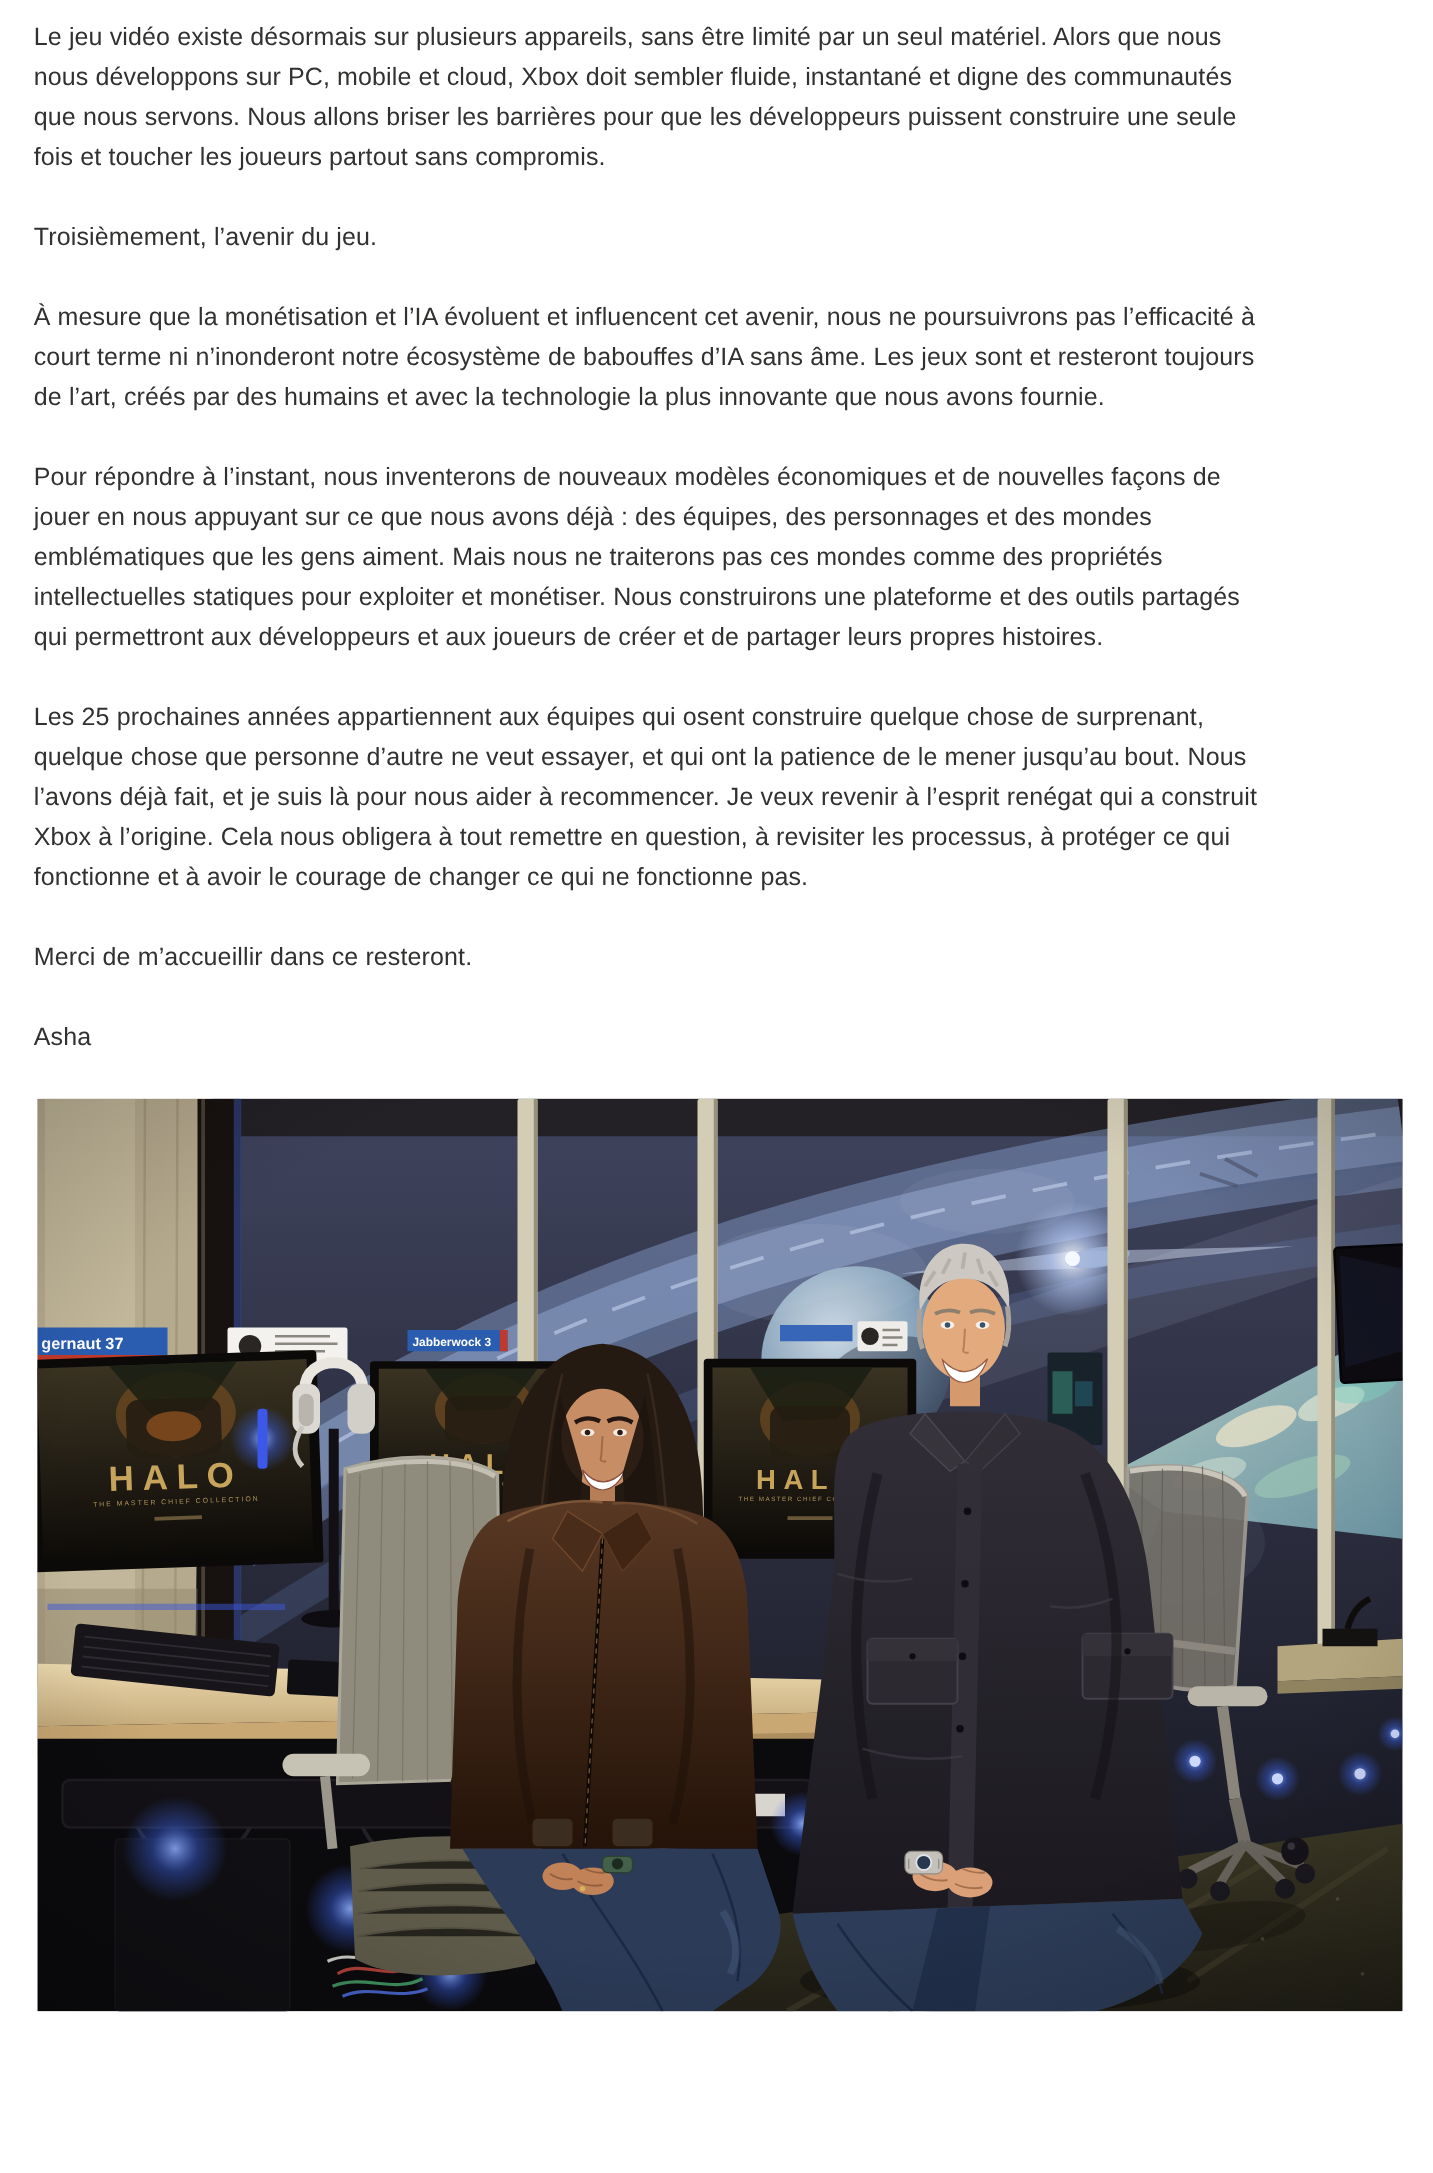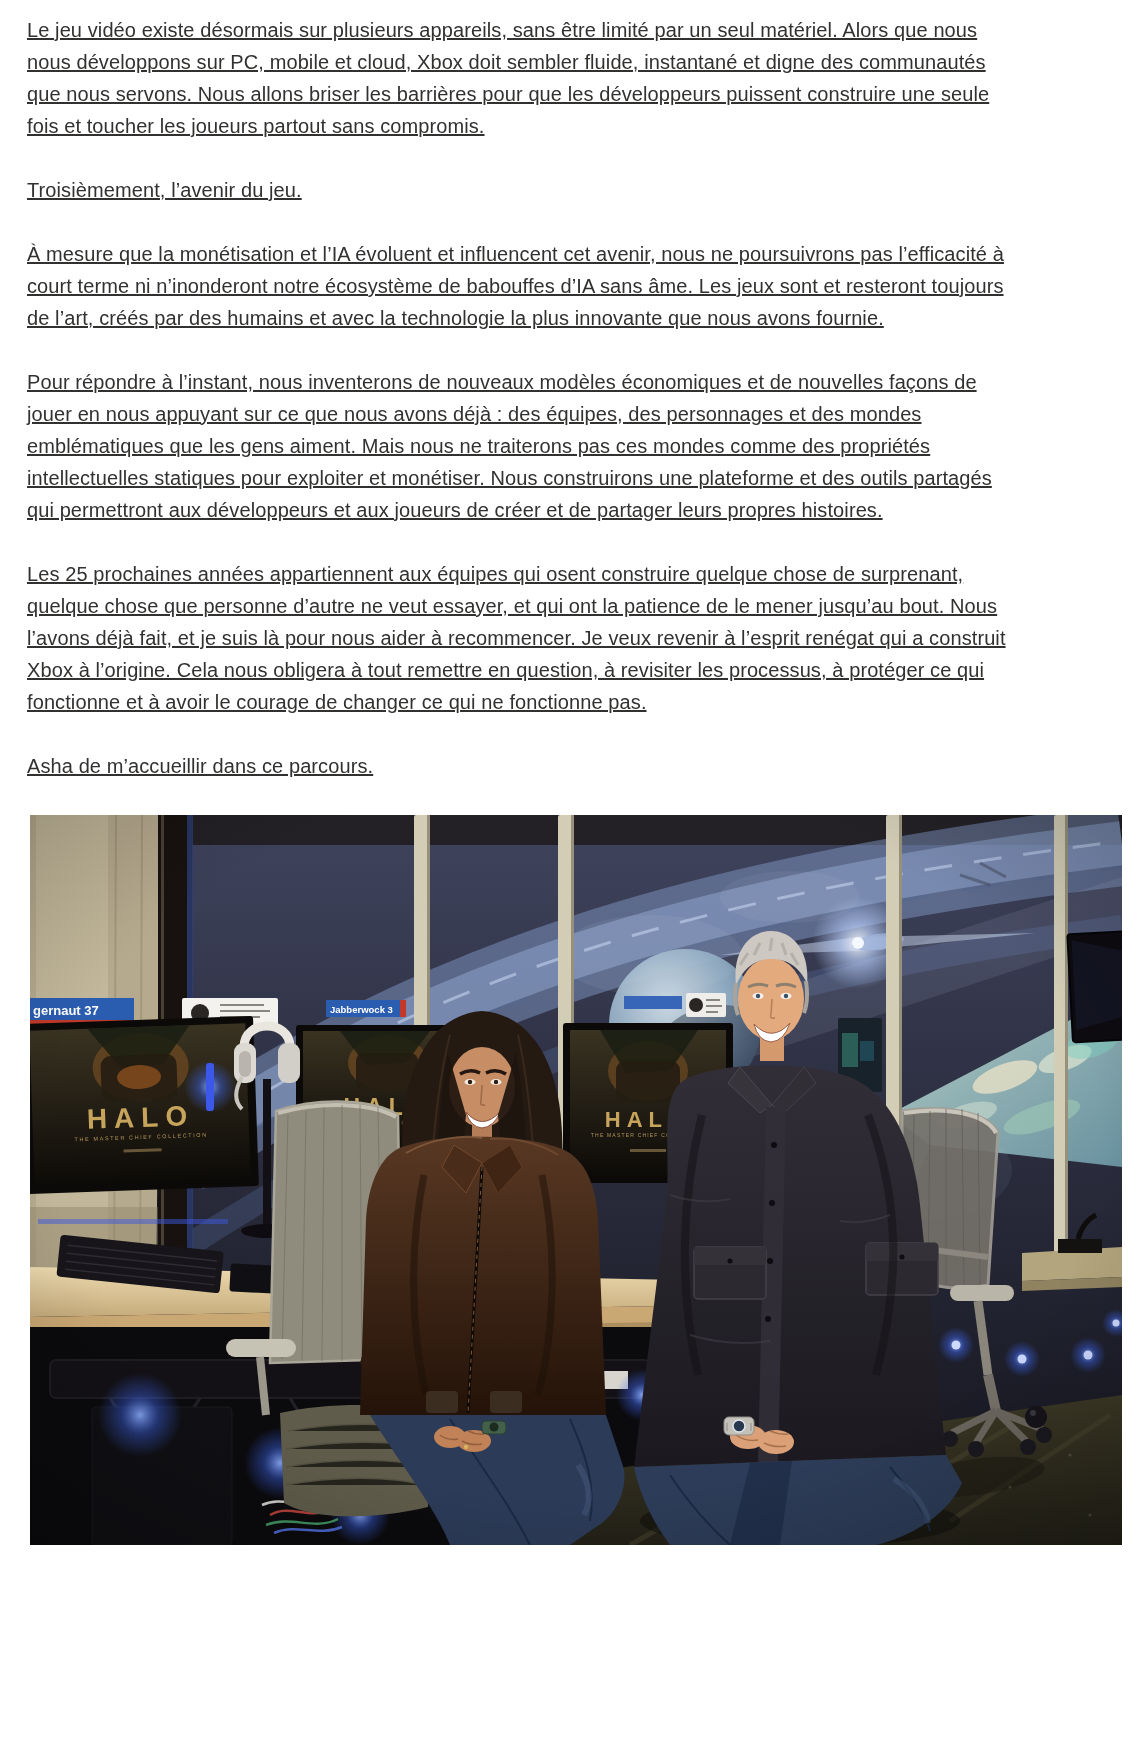--- a/index.html
+++ b/index.html
@@ -6,21 +6,20 @@
   .page{
     width:1146px;height:1738px;overflow:hidden;background:#ffffff;
     font-family:"Liberation Sans", sans-serif;color:#323130;
     box-sizing:border-box;padding:14px 27px 0 27px;
   }
   .article p{
     margin:0 0 32px 0;
     font-size:20px;line-height:32px;
     white-space:pre-line;
     letter-spacing:0.1px;
-    text-decoration:underline;
   }
   figure.photo{margin:33px 0 0 3px;width:1092px;height:730px;}
   figure.photo svg{display:block;}
   .halo-logo{font-family:"Liberation Sans",sans-serif;font-weight:bold;}
   .halo-sub{font-family:"Liberation Sans",sans-serif;}
   .lbl{font-family:"Liberation Sans",sans-serif;font-weight:bold;}
 </style>
 </head>
 <body>
 
@@ -37,21 +36,22 @@
     <p>Pour répondre à l’instant, nous inventerons de nouveaux modèles économiques et de nouvelles façons de
 jouer en nous appuyant sur ce que nous avons déjà : des équipes, des personnages et des mondes
 emblématiques que les gens aiment. Mais nous ne traiterons pas ces mondes comme des propriétés
 intellectuelles statiques pour exploiter et monétiser. Nous construirons une plateforme et des outils partagés
 qui permettront aux développeurs et aux joueurs de créer et de partager leurs propres histoires.</p>
     <p>Les 25 prochaines années appartiennent aux équipes qui osent construire quelque chose de surprenant,
 quelque chose que personne d’autre ne veut essayer, et qui ont la patience de le mener jusqu’au bout. Nous
 l’avons déjà fait, et je suis là pour nous aider à recommencer. Je veux revenir à l’esprit renégat qui a construit
 Xbox à l’origine. Cela nous obligera à tout remettre en question, à revisiter les processus, à protéger ce qui
 fonctionne et à avoir le courage de changer ce qui ne fonctionne pas.</p>
-    <p>Asha de m’accueillir dans ce parcours.</p>
+    <p>Merci de m’accueillir dans ce resteront.</p>
+    <p>Asha</p>
   </div>
 
   <figure class="photo">
     <svg width="1092" height="730" viewBox="0 0 1092 730" xmlns="http://www.w3.org/2000/svg">
       <defs>
         <linearGradient id="muralG" x1="0" y1="0" x2="0" y2="1">
           <stop offset="0" stop-color="#3f445e"></stop>
             <stop offset="0.55" stop-color="#2a2c3d"></stop>
             <stop offset="1" stop-color="#191a24"></stop>
         </linearGradient>

